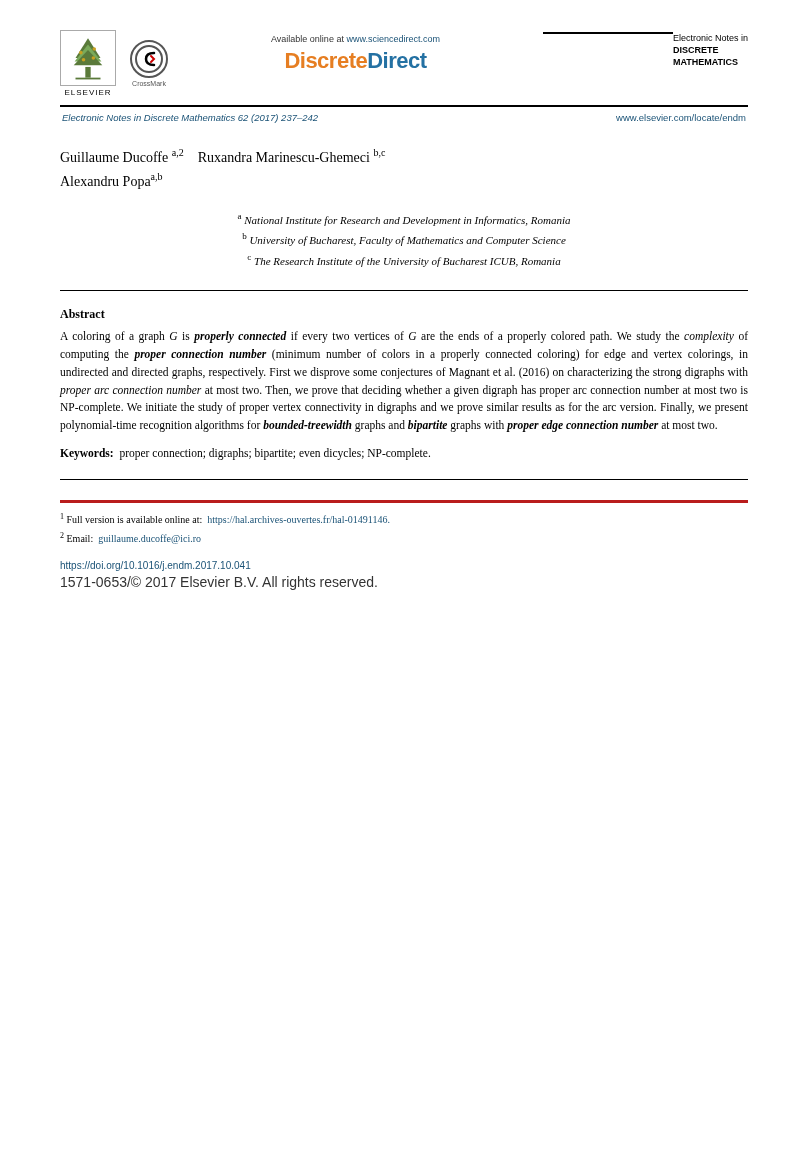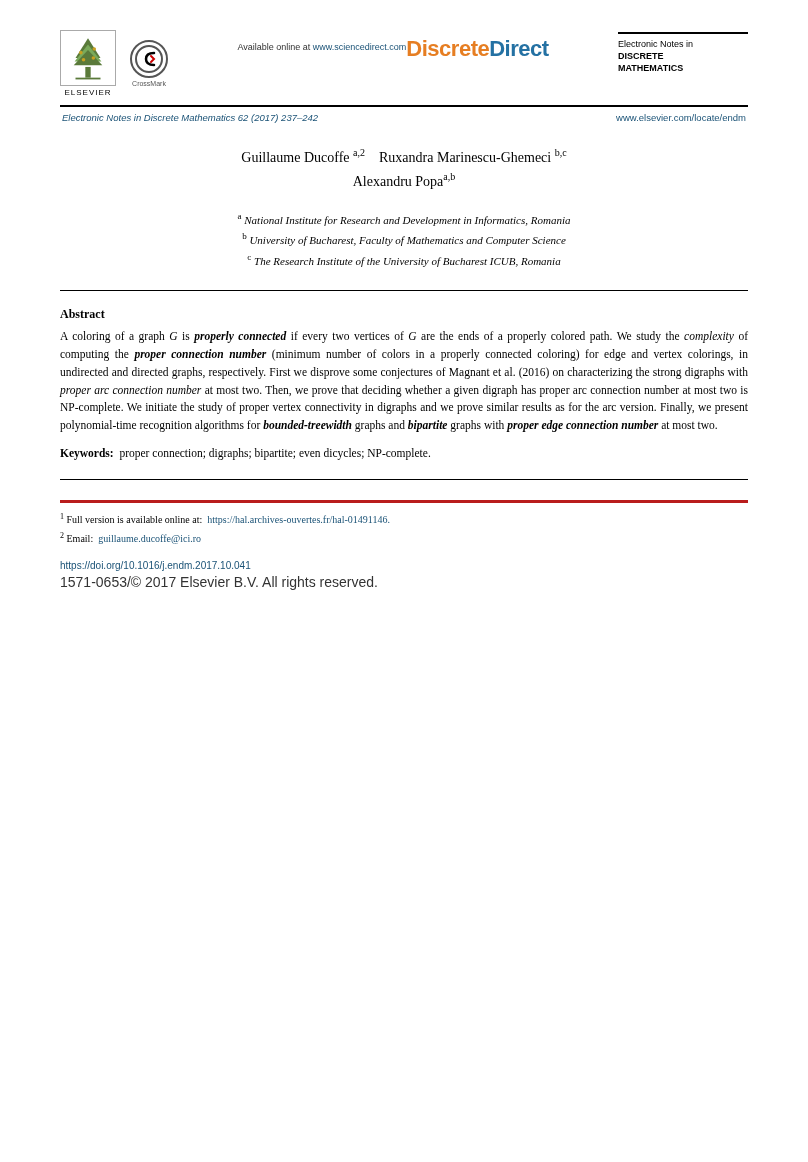--- a/index.html
+++ b/index.html
@@ -63,25 +63,24 @@
       position: relative;
     }
     .crossmark-label {
       font-size: 7px;
       font-family: Arial, sans-serif;
       color: #555;
       margin-top: 2px;
     }
     .header-center {
       display: flex;
-      flex-direction: row;
+      flex-direction: column;
       align-items: center;
       flex: 1;
       padding-top: 4px;
-      justify-content: center;
     }
     .available-online {
       font-size: 9px;
       font-family: Arial, sans-serif;
       color: #333;
       margin-bottom: 2px;
     }
     .sciencedirect-url {
       color: #1a5276;
       font-size: 9px;
@@ -97,21 +96,21 @@
       letter-spacing: -0.5px;
     }
     .sciencedirect-brand span.science {
       color: #e67e22;
     }
     .sciencedirect-brand span.direct {
       color: #2471a3;
     }
     .header-right {
       display: flex;
-      flex-direction: column;
+      flex-direction: row;
       align-items: flex-start;
       min-width: 130px;
       padding-top: 2px;
     }
     .en-divider-top {
       width: 130px;
       height: 2px;
       background: #000;
       margin-bottom: 4px;
     }
@@ -158,21 +157,20 @@
       font-weight: normal;
       line-height: 1.35;
       color: #000;
     }
     .main-title sup {
       font-size: 14px;
     }
 
     
     .authors-section {
-      text-align: center;
       margin: 22px 0 16px 0;
     }
     .authors-names {
       font-size: 14px;
       font-family: "Times New Roman", Times, serif;
       line-height: 1.6;
     }
     .authors-names sup {
       font-size: 10px;
     }

